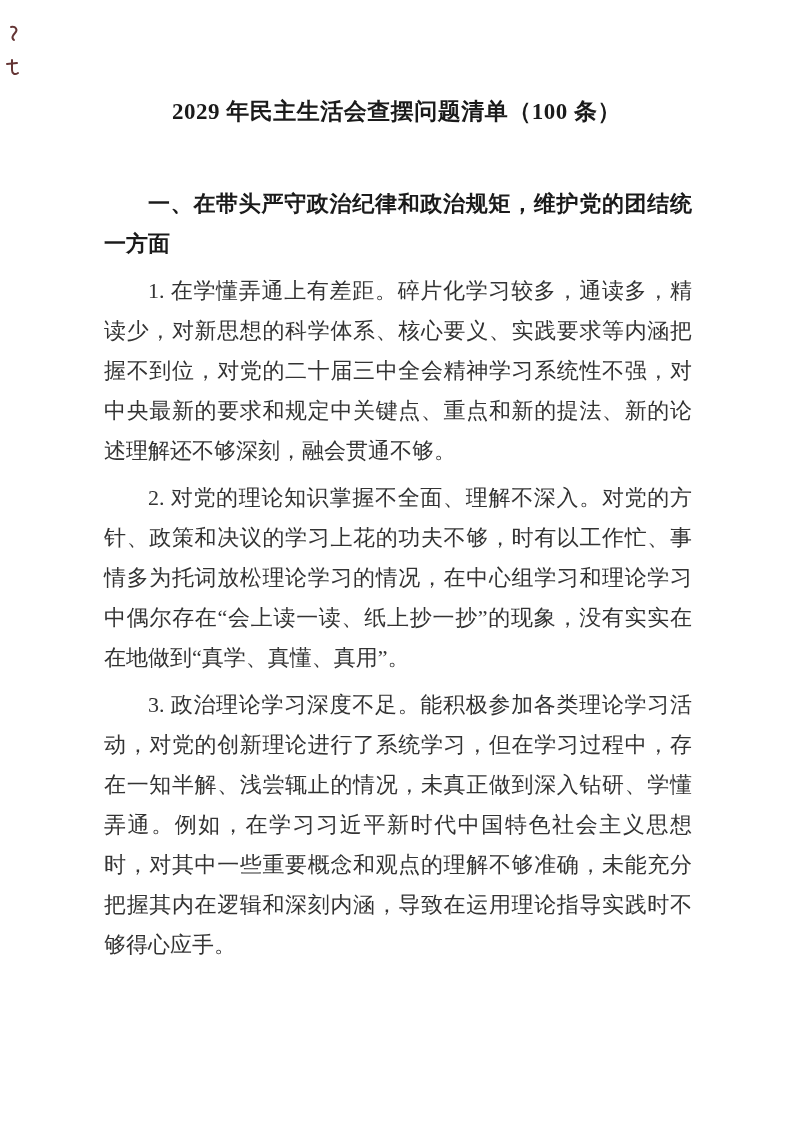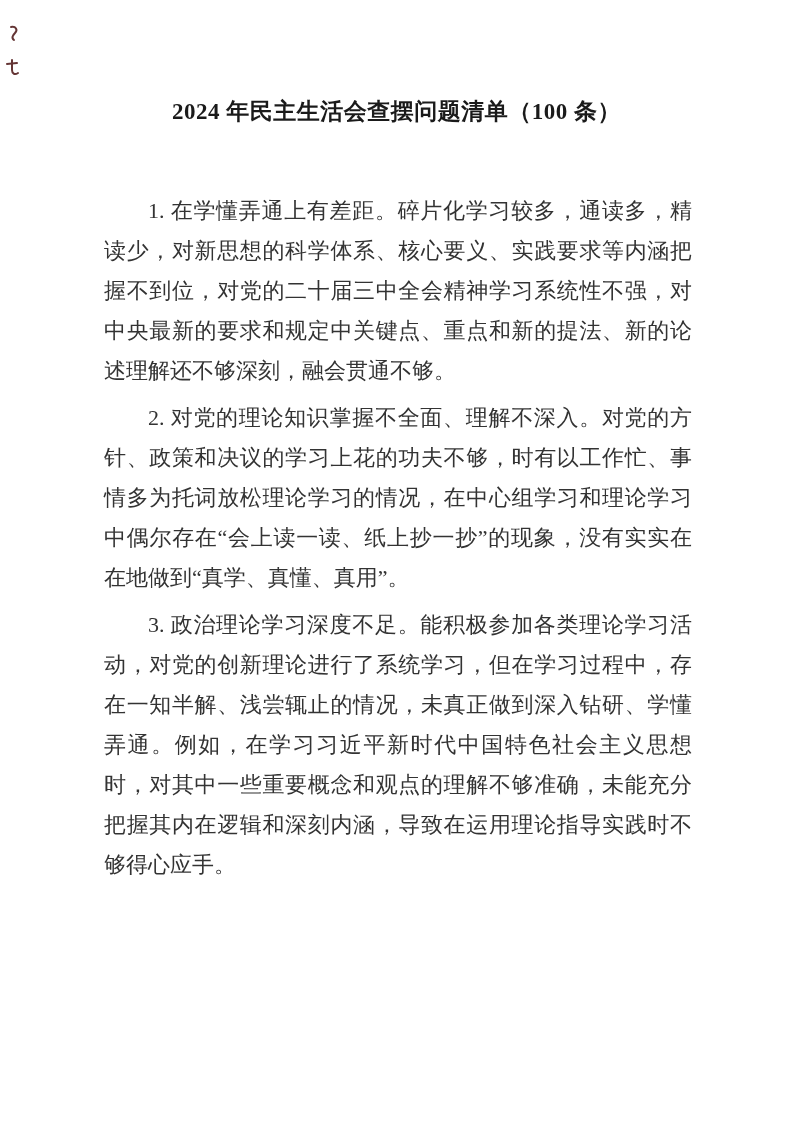--- a/index.html
+++ b/index.html
@@ -68,21 +68,22 @@
       <path d="M3 2 C 8 1, 10 5, 7 8 C 5 10, 3 13, 6 15" fill="none" stroke="#4a1212" stroke-width="2" stroke-linecap="round"></path>
     </svg>
   </span>
   <span class="corner-mark corner-mark-2">
     <svg width="15" height="19" viewBox="0 0 15 19" aria-hidden="true">
       <path d="M7 2 L 7 12 C 7 16, 10 17, 13 15" fill="none" stroke="#4a1212" stroke-width="2" stroke-linecap="round"></path>
       <path d="M2 6 L 12 5" fill="none" stroke="#4a1212" stroke-width="2" stroke-linecap="round"></path>
     </svg>
   </span>
 
-  <div class="doc-title">2024 年民主生活会查摆问题清单（100 条）</div>
+  <div class="doc-title">2029 年民主生活会查摆问题清单（100 条）</div>
 
   <div class="doc-body">
+    <p class="section-heading">一、在带头严守政治纪律和政治规矩，维护党的团结统一方面</p>
     <p class="doc-para">1. 在学懂弄通上有差距。碎片化学习较多，通读多，精读少，对新思想的科学体系、核心要义、实践要求等内涵把握不到位，对党的二十届三中全会精神学习系统性不强，对中央最新的要求和规定中关键点、重点和新的提法、新的论述理解还不够深刻，融会贯通不够。</p>
     <p class="doc-para">2. 对党的理论知识掌握不全面、理解不深入。对党的方针、政策和决议的学习上花的功夫不够，时有以工作忙、事情多为托词放松理论学习的情况，在中心组学习和理论学习中偶尔存在“会上读一读、纸上抄一抄”的现象，没有实实在在地做到“真学、真懂、真用”。</p>
     <p class="doc-para">3. 政治理论学习深度不足。能积极参加各类理论学习活动，对党的创新理论进行了系统学习，但在学习过程中，存在一知半解、浅尝辄止的情况，未真正做到深入钻研、学懂弄通。例如，在学习习近平新时代中国特色社会主义思想时，对其中一些重要概念和观点的理解不够准确，未能充分把握其内在逻辑和深刻内涵，导致在运用理论指导实践时不够得心应手。</p>
   </div>
 
 </div>
 
 </body></html>

